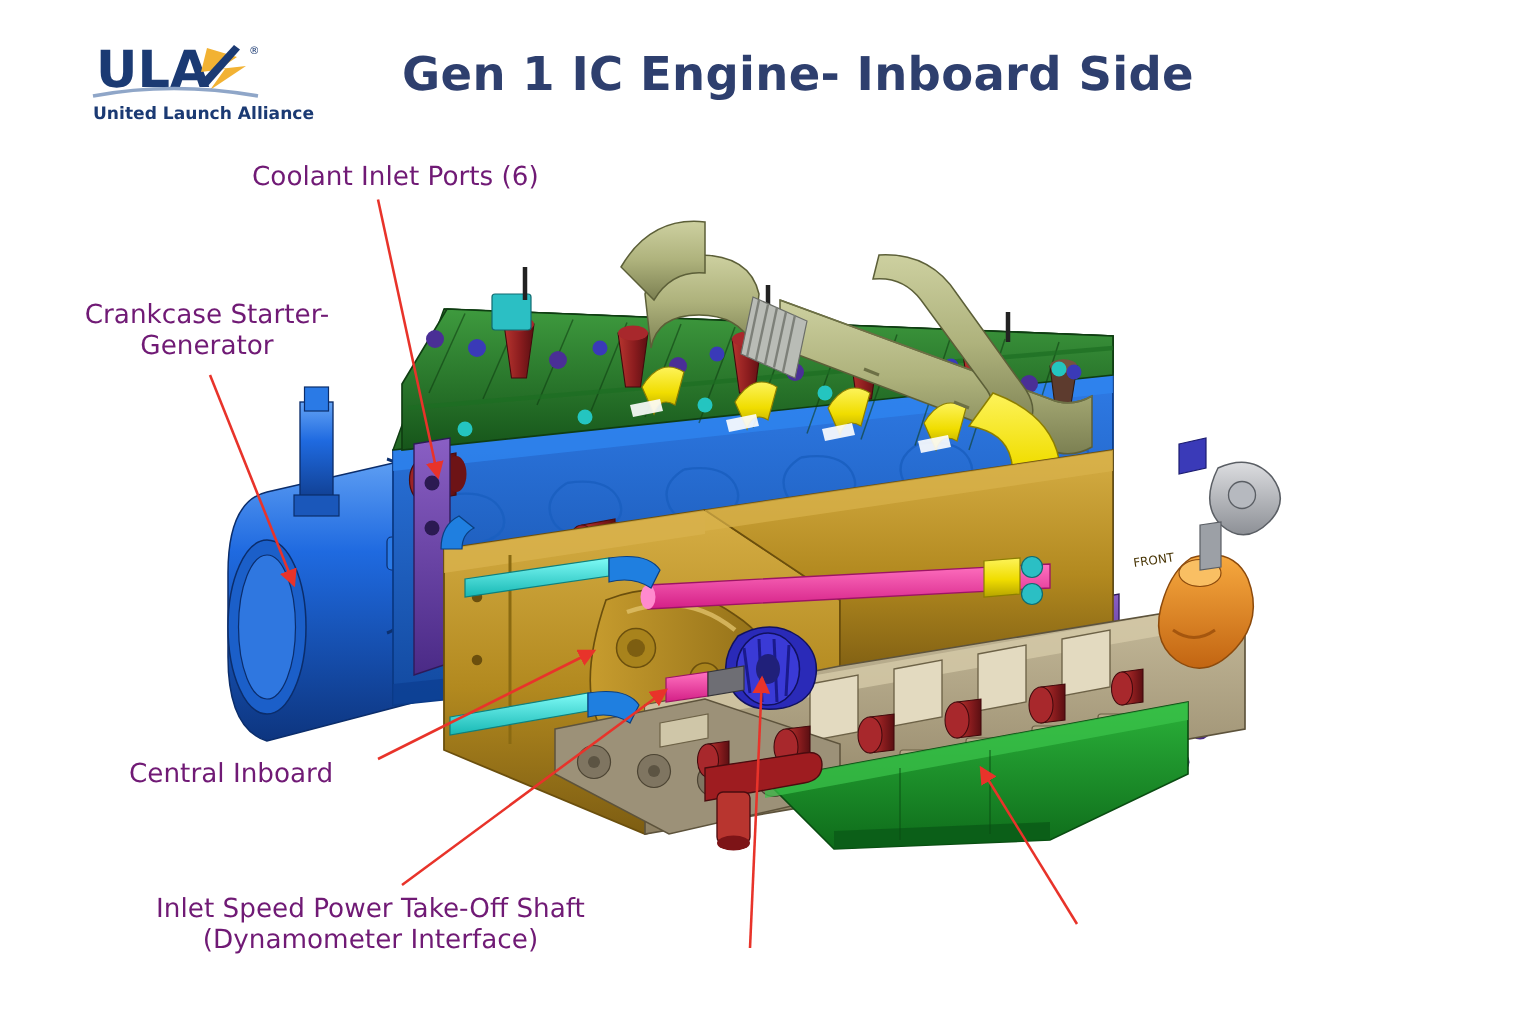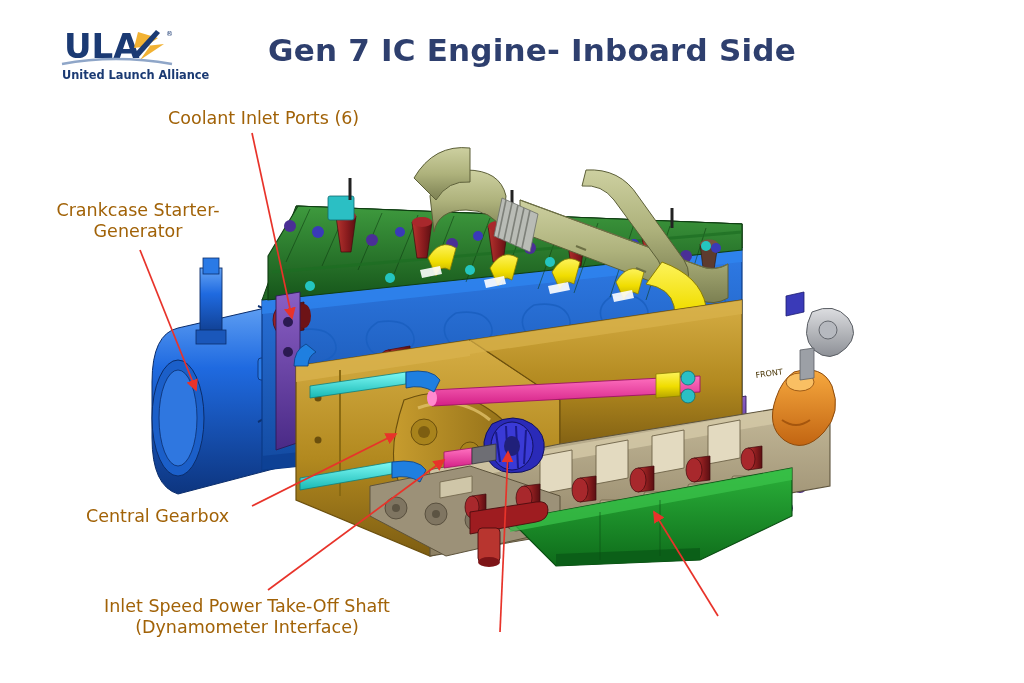--- a/index.html
+++ b/index.html
@@ -17,21 +17,21 @@
   .title{
     position:absolute;left:0;top:32px;width:1024px;text-align:center;
     color:#2e3f6e;font-size:31px;font-weight:600;letter-spacing:.2px;
     font-family:"DejaVu Sans","Liberation Sans",sans-serif;
     white-space:nowrap;
   }
   .title span{padding-left:40px;}
 
   
   .label{
-    position:absolute;color:#a16207;font-size:17.5px;line-height:1.18;
+    position:absolute;color:#701a75;font-size:17.5px;line-height:1.18;
     font-family:"DejaVu Sans","Liberation Sans",sans-serif;
     white-space:pre-line;
   }
   .label.c{text-align:center;}
   .label.l{text-align:left;}
 
   #lbl-coolant{left:168px;top:108px;}
   #lbl-starter{left:40px;top:200px;width:196px;}
   #lbl-gearbox{left:86px;top:506px;}
   #lbl-hspto  {left:82px;top:596px;width:330px;}
@@ -54,21 +54,21 @@
         <path d="M78 8 L98 14 L86 22 L104 20 L80 36 L90 22 L74 24 Z" fill="#f2b233"></path>
         <path d="M74 30 L96 6 L100 9 L78 34 Z" fill="#1b3a73"></path>
         <text x="106" y="12" font-family="DejaVu Sans, sans-serif" font-size="7" fill="#1b3a73">®</text>
         <path d="M2 40 Q55 30 112 40" stroke="#8fa6c8" stroke-width="2.4" fill="none"></path>
       </g>
       <text x="2" y="55" font-family="DejaVu Sans, Liberation Sans, sans-serif" font-size="11.4" font-weight="bold" fill="#1b3a73">United Launch Alliance</text>
     </svg>
   </div>
 
   <div class="title">
-    <span>Gen 7 IC Engine- Inboard Side</span>
+    <span>Gen 1 IC Engine- Inboard Side</span>
   </div>
 
   <div class="art">
   <svg width="1024" height="683" viewBox="0 0 1024 683">
     <defs>
       <linearGradient id="gBlue" x1="0" y1="0" x2="0" y2="1">
         <stop offset="0%" stop-color="#4d92f0"></stop>
             <stop offset="45%" stop-color="#1f66d8"></stop>
             <stop offset="100%" stop-color="#0f3f96"></stop>
       </linearGradient>
@@ -500,20 +500,20 @@
       <path d="M718 616 L654 512" marker-end="url(#arrowR)"></path>
     </g>
   </svg>
   </div>
 
   <div class="label c" id="lbl-coolant">Coolant Inlet Ports (6)</div>
 
   <div class="label c" id="lbl-starter">Crankcase Starter-
 Generator</div>
 
-  <div class="label l" id="lbl-gearbox">Central Gearbox</div>
+  <div class="label l" id="lbl-gearbox">Central Inboard</div>
 
   <div class="label c" id="lbl-hspto">Inlet Speed Power Take-Off Shaft
 (Dynamometer Interface)</div>
 
 
 
 </div>
 
 </body></html>

